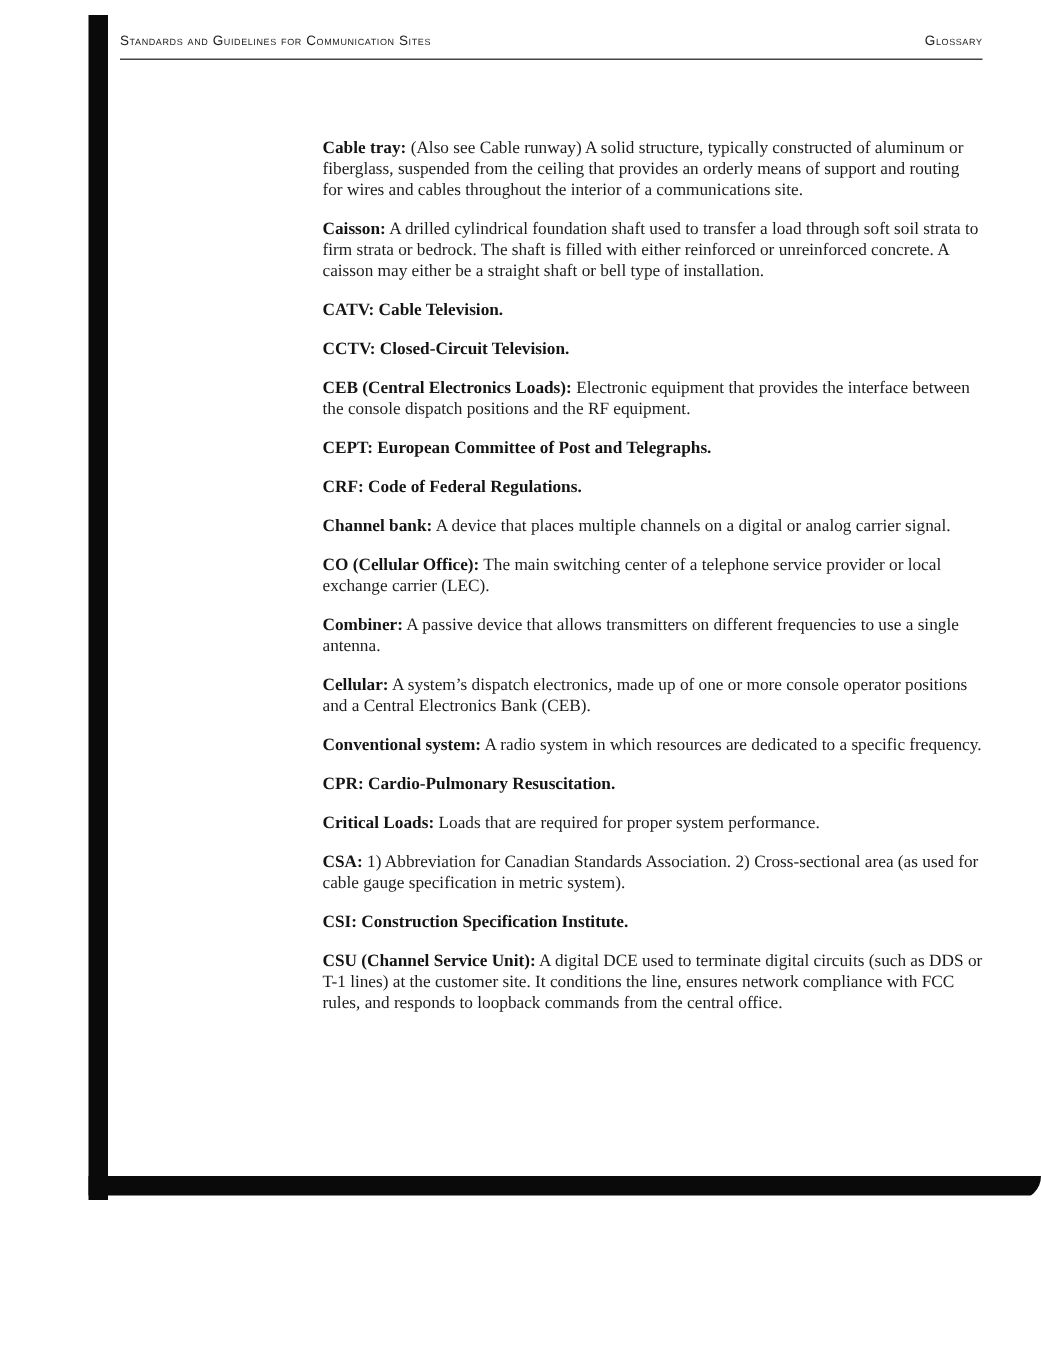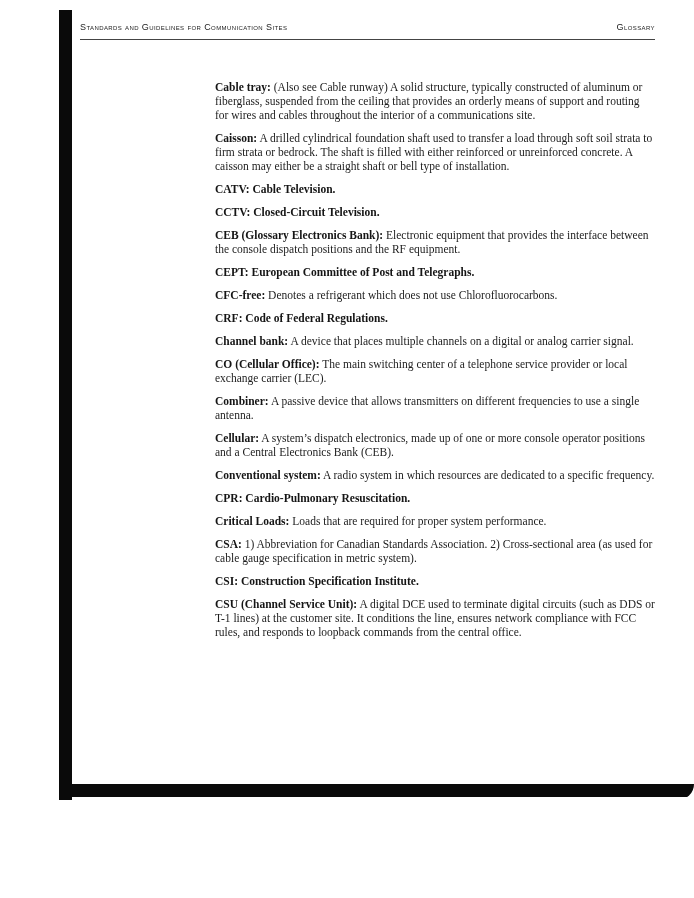--- a/index.html
+++ b/index.html
@@ -27,21 +27,21 @@
     font-family:"Liberation Sans","DejaVu Sans",sans-serif;
     font-variant:small-caps;
     font-size:9px;letter-spacing:0.4px;color:#222;
     padding-bottom:7px;
     border-bottom:1px solid #444;
   }
   .body-col{
     position:absolute;left:215px;top:80px;width:440px;
     font-size:11.5px;line-height:14px;
   }
-  .entry{margin:0 0 9px 0;}
+  .entry{margin:12px 0 9px 0;}
   .entry b{font-weight:bold;color:#151515;}
   .footer{
     position:absolute;left:80px;top:843px;width:575px;
     display:flex;justify-content:space-between;align-items:baseline;margin-top:16px;
   }
   .footer-left{
     font-family:"Liberation Sans","DejaVu Sans",sans-serif;
     font-size:8.5px;color:#2a2a2a;letter-spacing:0.3px;
     display:flex;gap:14px;
   }
@@ -61,23 +61,22 @@
   <div class="header">
     <span>Standards and Guidelines for Communication Sites</span>
     <span>Glossary</span>
   </div>
 
   <div class="body-col">
     <p class="entry"><b>Cable tray:</b><span> (Also see Cable runway) A solid structure, typically constructed of aluminum or fiberglass, suspended from the ceiling that provides an orderly means of support and routing for wires and cables throughout the interior of a communications site.</span></p>
     <p class="entry"><b>Caisson:</b><span> A drilled cylindrical foundation shaft used to transfer a load through soft soil strata to firm strata or bedrock. The shaft is filled with either reinforced or unreinforced concrete. A caisson may either be a straight shaft or bell type of installation.</span></p>
     <p class="entry"><b>CATV: Cable Television.</b><span></span></p>
     <p class="entry"><b>CCTV: Closed-Circuit Television.</b><span></span></p>
-    <p class="entry"><b>CEB (Glossary Electronics Bank):</b><span> Electronic equipment that provides the interface between the console dispatch positions and the RF equipment.</span></p>
+    <p class="entry"><b>CEB (Central Electronics Loads):</b><span> Electronic equipment that provides the interface between the console dispatch positions and the RF equipment.</span></p>
     <p class="entry"><b>CEPT: European Committee of Post and Telegraphs.</b><span></span></p>
-    <p class="entry"><b>CFC-free:</b><span> Denotes a refrigerant which does not use Chlorofluorocarbons.</span></p>
     <p class="entry"><b>CRF: Code of Federal Regulations.</b><span></span></p>
     <p class="entry"><b>Channel bank:</b><span> A device that places multiple channels on a digital or analog carrier signal.</span></p>
     <p class="entry"><b>CO (Cellular Office):</b><span> The main switching center of a telephone service provider or local exchange carrier (LEC).</span></p>
     <p class="entry"><b>Combiner:</b><span> A passive device that allows transmitters on different frequencies to use a single antenna.</span></p>
     <p class="entry"><b>Cellular:</b><span> A system’s dispatch electronics, made up of one or more console operator positions and a Central Electronics Bank (CEB).</span></p>
     <p class="entry"><b>Conventional system:</b><span> A radio system in which resources are dedicated to a specific frequency.</span></p>
     <p class="entry"><b>CPR: Cardio-Pulmonary Resuscitation.</b><span></span></p>
     <p class="entry"><b>Critical Loads:</b><span> Loads that are required for proper system performance.</span></p>
     <p class="entry"><b>CSA:</b><span> 1) Abbreviation for Canadian Standards Association. 2) Cross-sectional area (as used for cable gauge specification in metric system).</span></p>
     <p class="entry"><b>CSI: Construction Specification Institute.</b><span></span></p>

